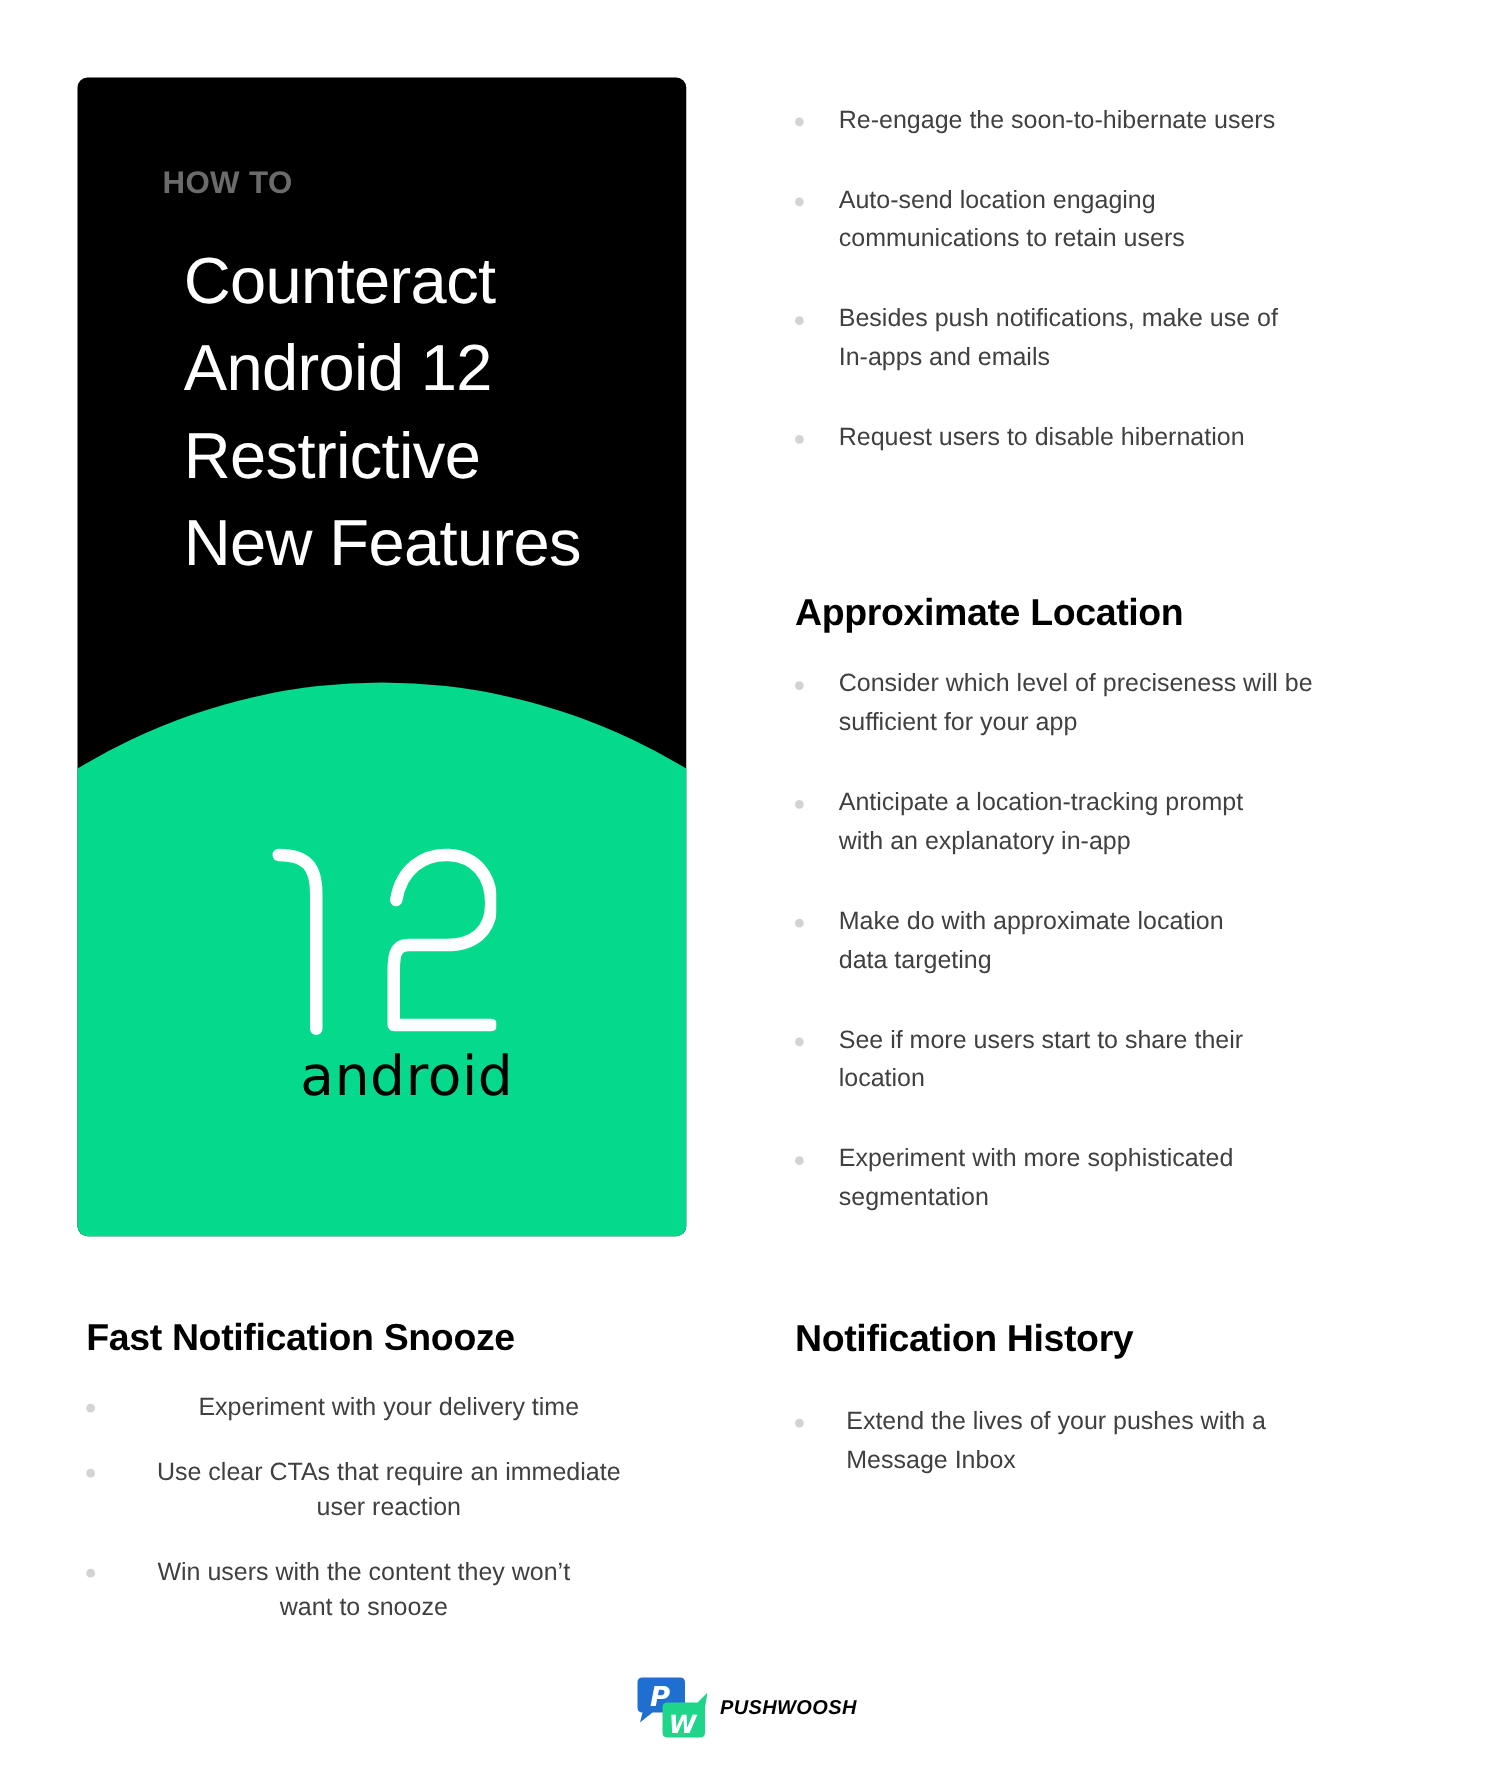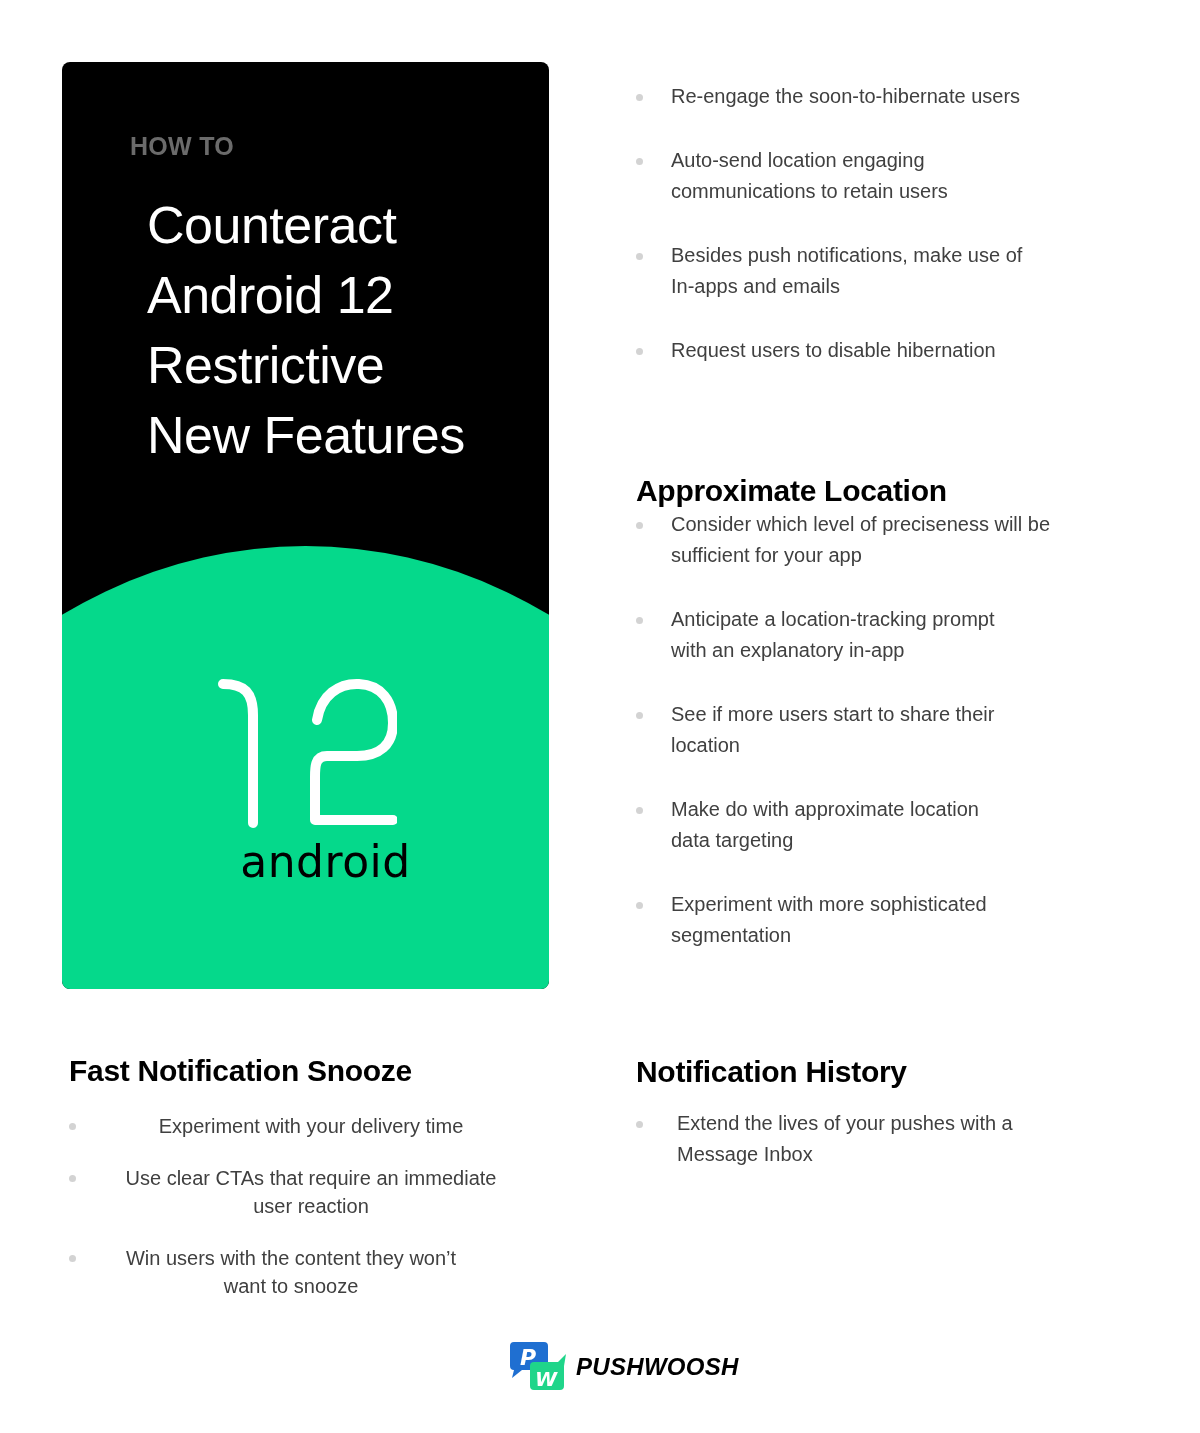--- a/index.html
+++ b/index.html
@@ -24,34 +24,34 @@
   .section ul { list-style: none; margin: 0; padding: 0; }
   .section li { position: relative; font-size: 20px; line-height: 31px; color: #404040; }
   .section li .dot { position: absolute; left: 0; top: 13px; width: 7px; height: 7px; border-radius: 50%; background: #d3d3d3; }
   .section li .txt { display: block; }
 
   #s-hib { left: 636px; top: 58px; width: 460px; }
   #s-hib ul { margin-top: 23px; }
   #s-hib li { padding-left: 35px; margin-bottom: 33px; }
 
   #s-loc { left: 636px; top: 473px; width: 460px; }
-  #s-loc ul { }
+  #s-loc ul { margin-top: 23px; }
   #s-loc li { padding-left: 35px; margin-bottom: 33px; }
 
   #s-snz { left: 69px; top: 1053px; width: 460px; }
   #s-snz ul { margin-top: 23px; text-align: center; }
   #s-snz li { padding-left: 42px; margin-bottom: 24px; line-height: 28px; }
   #s-snz li .dot { top: 11px; }
 
   #s-hist { left: 636px; top: 1054px; width: 460px; }
-  #s-hist ul { margin-top: 18px; }
+  #s-hist ul { margin-top: 32px; }
   #s-hist li { padding-left: 41px; }
 
   .brand { position: absolute; left: 508px; top: 1340px; height: 54px; display: flex; align-items: center; }
-  .brand .wordmark { margin-left: 10px; font-size: 24px; font-weight: 700; font-style: italic; color: #000; letter-spacing: 0.3px; }
+  .brand .wordmark { margin-left: 10px; font-size: 16px; font-weight: 700; font-style: italic; color: #000; letter-spacing: 0.3px; }
 </style>
 </head>
 <body>
 
 <div class="card">
   <div class="howto">HOW TO</div>
   <div class="title">
     <div>Counteract</div>
     <div>Android 12</div>
     <div>Restrictive</div>
@@ -92,25 +92,25 @@
     <li>
         <span class="dot"></span>
         <span class="txt" style="width:410px">Consider which level of preciseness will be sufficient for your app</span>
       </li>
     <li>
         <span class="dot"></span>
         <span class="txt" style="width:360px">Anticipate a location-tracking prompt with an explanatory in-app</span>
       </li>
     <li>
         <span class="dot"></span>
-        <span class="txt" style="width:350px">See if more users start to share their location</span>
+        <span class="txt" style="width:340px">Make do with approximate location data targeting</span>
       </li>
     <li>
         <span class="dot"></span>
-        <span class="txt" style="width:340px">Make do with approximate location data targeting</span>
+        <span class="txt" style="width:350px">See if more users start to share their location</span>
       </li>
     <li>
         <span class="dot"></span>
         <span class="txt" style="width:350px">Experiment with more sophisticated segmentation</span>
       </li>
   </ul>
 </div>
 
 <div class="section" id="s-snz">
   <h2>Fast Notification Snooze</h2>

